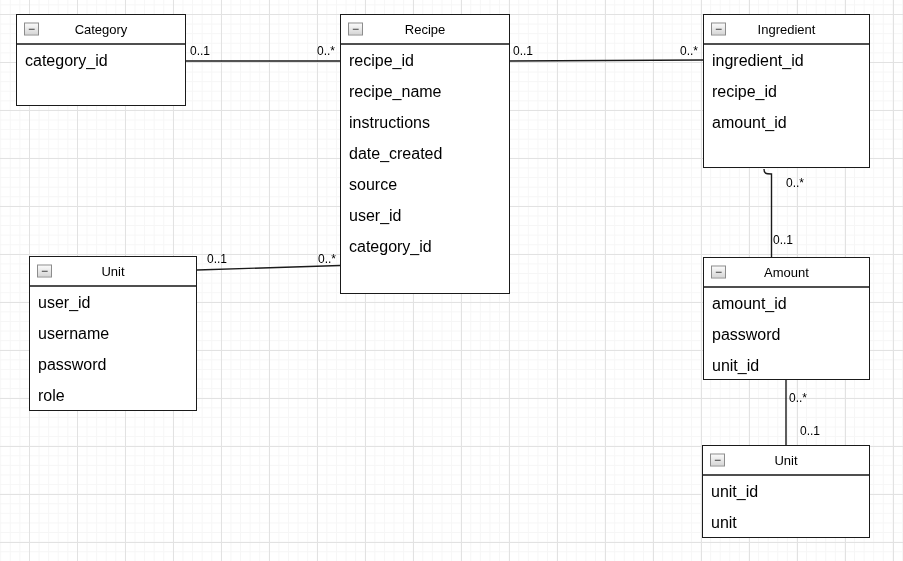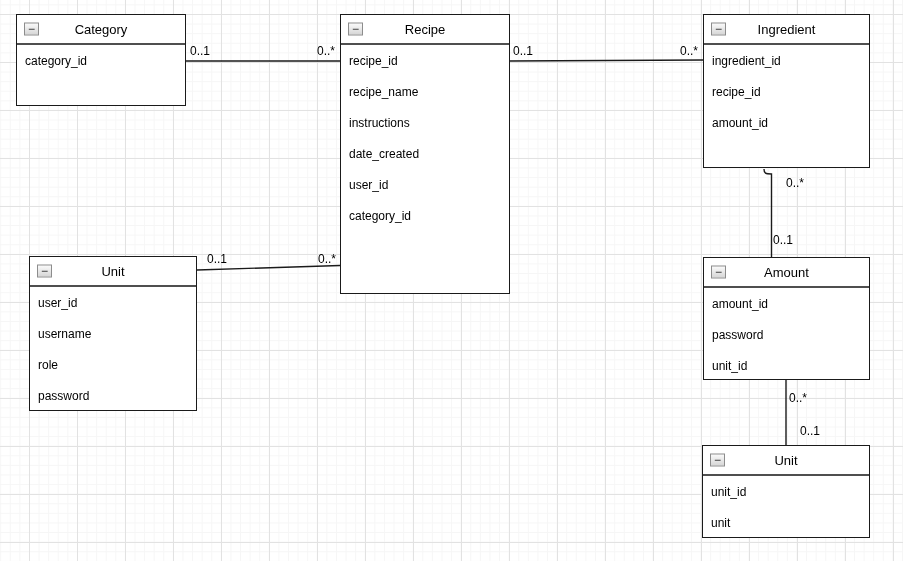--- a/index.html
+++ b/index.html
@@ -62,21 +62,21 @@
     font-size: 12px;
     line-height: 10px;
     color: #2b2b2b;
     margin-top: -1px;
   }
   .row {
     height: 31px;
     display: flex;
     align-items: center;
     padding-left: 8px;
-    font-size: 12px;
+    font-size: 16px;
     white-space: nowrap;
     overflow: hidden;
   }
 
   
   #e-category   { left: 16px;  top: 14px;  width: 170px; height: 92px;  }
   #e-recipe     { left: 340px; top: 14px;  width: 170px; height: 280px; }
   #e-ingredient { left: 703px; top: 14px;  width: 167px; height: 154px; }
   #e-user       { left: 29px;  top: 256px; width: 168px; height: 155px; }
   #e-amount     { left: 703px; top: 257px; width: 167px; height: 123px; }
@@ -127,20 +127,21 @@
     <div class="entity-header">
       <span class="collapse">
           <span class="glyph">−</span>
         </span>
       <span>Recipe</span>
     </div>
     <div class="row">recipe_id</div>
     <div class="row">recipe_name</div>
     <div class="row">instructions</div>
     <div class="row">date_created</div>
+    <div class="row">source</div>
     <div class="row">user_id</div>
     <div class="row">category_id</div>
   </div>
 
   <div class="entity" id="e-ingredient">
     <div class="entity-header">
       <span class="collapse">
           <span class="glyph">−</span>
         </span>
       <span>Ingredient</span>
@@ -152,22 +153,22 @@
 
   <div class="entity" id="e-user">
     <div class="entity-header">
       <span class="collapse">
           <span class="glyph">−</span>
         </span>
       <span>Unit</span>
     </div>
     <div class="row">user_id</div>
     <div class="row">username</div>
+    <div class="row">password</div>
     <div class="row">role</div>
-    <div class="row">password</div>
   </div>
 
   <div class="entity" id="e-amount">
     <div class="entity-header">
       <span class="collapse">
           <span class="glyph">−</span>
         </span>
       <span>Amount</span>
     </div>
     <div class="row">amount_id</div>

